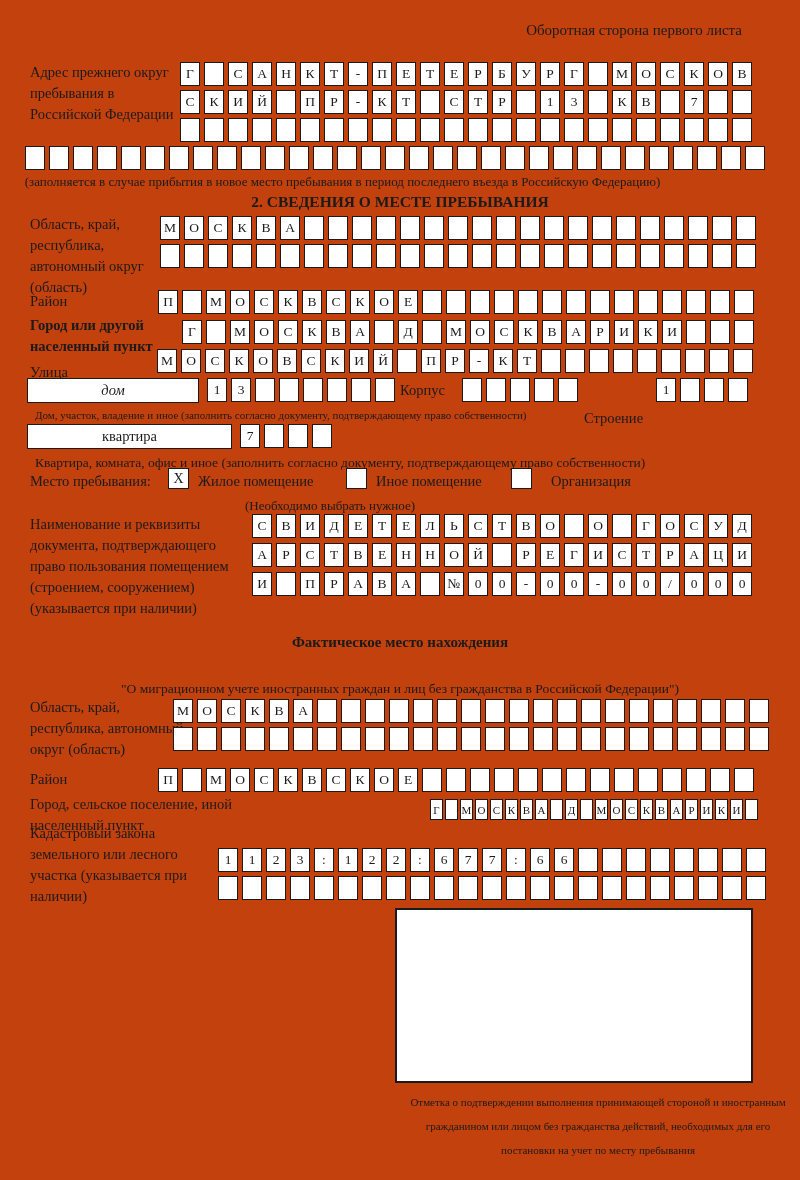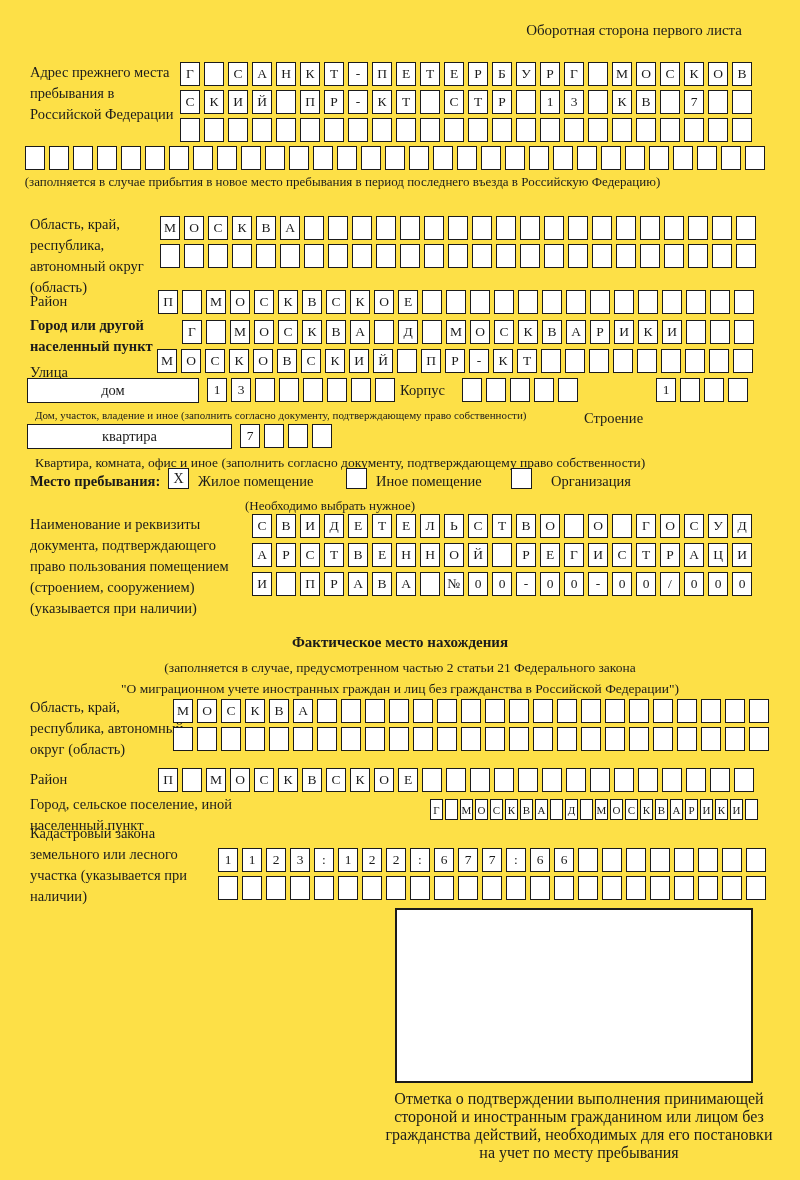--- a/index.html
+++ b/index.html
@@ -1,45 +1,45 @@
 <!DOCTYPE html>
 <html><head>
 <meta charset="utf-8">
 <style>
   * { margin:0; padding:0; box-sizing:border-box; }
   html,body { width:800px; height:1180px; background:#ffffff; }
   body { font-family:"Liberation Serif", serif; color:#1b1b1b; position:relative; }
-  .page { position:relative; width:800px; height:1180px; background:#fde047; overflow:hidden; }
+  .page { position:relative; width:800px; height:1180px; background:#c2410c; overflow:hidden; }
   .abs { position:absolute; }
   .label { font-size:14.5px; line-height:21px; }
   .note { font-size:13px; line-height:17px; }
   .center { text-align:center; }
   .title { font-size:15.5px; font-weight:bold; }
   .header-line { font-size:15px; }
   .boxrow { position:absolute; display:flex; gap:4px; }
   .cell { flex:0 0 auto; width:20px; height:24px; border:1.5px solid #1b1b1b;
           display:flex; align-items:center; justify-content:center;
           font-size:13.5px; background:#fff; }
   .boxrow.small { gap:2px; }
   .boxrow.small .cell { width:13px; height:21px; border:1.2px solid #1b1b1b; font-size:11px; }
   .longbox { position:absolute; border:1.5px solid #1b1b1b; height:25px;
              display:flex; align-items:center; justify-content:center; font-size:14.5px; background:#fff; }
   .checkbox { position:absolute; width:21px; height:21px; border:1.5px solid #1b1b1b;
               display:flex; align-items:center; justify-content:center; font-size:14px; background:#fff; }
   .bigbox { position:absolute; border:2px solid #1b1b1b; background:#fff; }
-  .caption { font-size:16px; line-height:18px; }
+  .caption { font-size:11px; line-height:24px;margin-left:19px; }
 </style>
 </head>
 <body>
 
 <div class="page">
 
   <div class="abs header-line" style="top:22px; right:58px;">Оборотная сторона первого листа</div>
 
-  <div class="abs label" style="left:30px; top:62px; width:152px;">Адрес прежнего места пребывания в Российской Федерации</div>
+  <div class="abs label" style="left:30px; top:62px; width:152px;">Адрес прежнего округ пребывания в Российской Федерации</div>
   <div class="boxrow" style="left:180px; top:62px;">
       <div class="cell">Г</div>
       <div class="cell"></div>
       <div class="cell">С</div>
       <div class="cell">А</div>
       <div class="cell">Н</div>
       <div class="cell">К</div>
       <div class="cell">Т</div>
       <div class="cell">-</div>
       <div class="cell">П</div>
@@ -139,20 +139,21 @@
       <div class="cell"></div>
       <div class="cell"></div>
       <div class="cell"></div>
       <div class="cell"></div>
       <div class="cell"></div>
       <div class="cell"></div>
       <div class="cell"></div>
     </div>
   <div class="abs note center" style="left:0; top:173px; width:685px;">(заполняется в случае прибытия в новое место пребывания в период последнего въезда в Российскую Федерацию)</div>
 
+  <div class="abs title center" style="left:0; top:193px; width:800px;">2. СВЕДЕНИЯ О МЕСТЕ ПРЕБЫВАНИЯ</div>
 
   <div class="abs label" style="left:30px; top:214px; width:140px;">Область, край, республика, автономный округ (область)</div>
   <div class="boxrow" style="left:160px; top:216px;">
       <div class="cell">М</div>
       <div class="cell">О</div>
       <div class="cell">С</div>
       <div class="cell">К</div>
       <div class="cell">В</div>
       <div class="cell">А</div>
       <div class="cell"></div>
@@ -282,21 +283,21 @@
       <div class="cell"></div>
       <div class="cell"></div>
       <div class="cell"></div>
       <div class="cell"></div>
       <div class="cell"></div>
       <div class="cell"></div>
       <div class="cell"></div>
       <div class="cell"></div>
     </div>
 
-  <div class="longbox" style="left:27px; top:378px; width:172px;">дом</div>
+  <div class="longbox" style="left:27px; top:378px; width:172px;font-style:italic;">дом</div>
   <div class="boxrow" style="left:207px; top:378px;">
       <div class="cell">1</div>
       <div class="cell">3</div>
       <div class="cell"></div>
       <div class="cell"></div>
       <div class="cell"></div>
       <div class="cell"></div>
       <div class="cell"></div>
       <div class="cell"></div>
     </div>
@@ -319,21 +320,21 @@
 
   <div class="longbox" style="left:27px; top:424px; width:205px;">квартира</div>
   <div class="boxrow" style="left:240px; top:424px;">
       <div class="cell">7</div>
       <div class="cell"></div>
       <div class="cell"></div>
       <div class="cell"></div>
     </div>
   <div class="abs note" style="left:35px; top:454px; width:720px; font-size:13.5px;">Квартира, комната, офис и иное (заполнить согласно документу, подтверждающему право собственности)</div>
 
-  <div class="abs label" style="left:30px; top:471px;font-weight:bold;">Место пребывания:</div>
+  <div class="abs label" style="left:30px; top:471px;">Место пребывания:</div>
   <div class="checkbox" style="left:168px; top:468px;">X</div>
   <div class="abs label" style="left:198px; top:471px;">Жилое помещение</div>
   <div class="checkbox" style="left:346px; top:468px;"></div>
   <div class="abs label" style="left:376px; top:471px;">Иное помещение</div>
   <div class="checkbox" style="left:511px; top:468px;"></div>
   <div class="abs label" style="left:551px; top:471px;">Организация</div>
   <div class="abs note center" style="left:180px; top:497px; width:300px;">(Необходимо выбрать нужное)</div>
 
   <div class="abs label" style="left:30px; top:514px; width:218px;">Наименование и реквизиты документа, подтверждающего право пользования помещением (строением, сооружением) (указывается при наличии)</div>
   <div class="boxrow" style="left:252px; top:514px;">
@@ -400,21 +401,20 @@
       <div class="cell">-</div>
       <div class="cell">0</div>
       <div class="cell">0</div>
       <div class="cell">/</div>
       <div class="cell">0</div>
       <div class="cell">0</div>
       <div class="cell">0</div>
     </div>
 
   <div class="abs title center" style="left:0; top:634px; width:800px; font-size:15px;">Фактическое место нахождения</div>
-  <div class="abs note center" style="left:0; top:659px; width:800px; font-size:13.5px;">(заполняется в случае, предусмотренном частью 2 статьи 21 Федерального закона</div>
   <div class="abs note center" style="left:0; top:680px; width:800px; font-size:13.5px;">"О миграционном учете иностранных граждан и лиц без гражданства в Российской Федерации")</div>
 
   <div class="abs label" style="left:30px; top:697px; width:155px;">Область, край, республика, автономный округ (область)</div>
   <div class="boxrow" style="left:173px; top:699px;">
       <div class="cell">М</div>
       <div class="cell">О</div>
       <div class="cell">С</div>
       <div class="cell">К</div>
       <div class="cell">В</div>
       <div class="cell">А</div>

